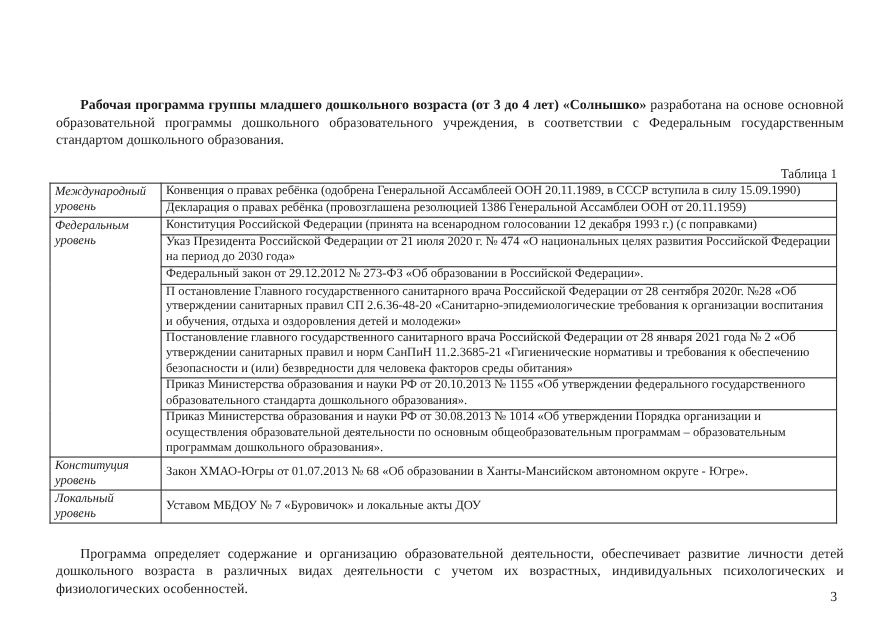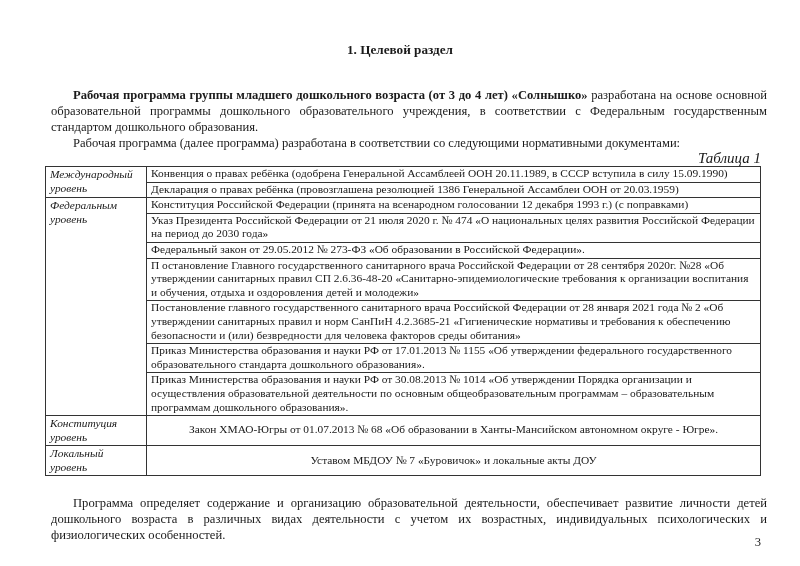--- a/index.html
+++ b/index.html
@@ -6,69 +6,67 @@
   body { width:800px; height:566px; position:relative; overflow:hidden;
          font-family:"Liberation Serif", "DejaVu Serif", serif; color:#1a1a1a; }
   .page { position:absolute; left:0; top:0; width:800px; height:566px; }
   .heading { position:absolute; left:0; width:800px; text-align:center; font-weight:bold; font-size:13.2px; line-height:16px; }
   .h1 { top:42px; }
   .h2 { top:58px; }
   .para { position:absolute; left:51px; width:716px; font-size:12.6px; line-height:16.2px; text-align:justify; }
   .p1 { top:87px; text-indent:22px; }
   .p1 b { font-weight:bold; }
   .p2 { top:135px; text-indent:22px; }
-  .tabcap { position:absolute; right:39px; top:150px; font-size:15px; line-height:16px;font-style:italic; }
+  .tabcap { position:absolute; right:39px; top:150px; font-size:12px; line-height:16px; }
   table.norms { position:absolute; left:45px; top:166px; width:716px; border-collapse:collapse;
                 font-size:11.4px; line-height:13.6px; }
   table.norms td { border:1px solid #333; vertical-align:top; padding:1px 4px; }
   table.norms td.lvl { width:92px; font-style:italic; }
   table.norms td.doc { padding:0 4px 1px 4px; }
-  table.norms td.mid { vertical-align:middle;text-align:center; }
+  table.norms td.mid { vertical-align:middle; }
   .p3 { top:495px; text-indent:22px; }
   .pagenum { position:absolute; right:39px; top:535px; font-size:12.6px; }
 </style>
 </head>
 <body>
 
 <div class="page">
-  <div class="heading h1">1. Целевой раздел</div>
 
   <div class="para p1"><b>Рабочая программа группы младшего дошкольного возраста (от 3 до 4 лет) «Солнышко»</b><span> разработана на основе основной образовательной программы дошкольного образовательного учреждения, в соответствии с Федеральным государственным стандартом дошкольного образования.</span></div>
 
-  <div class="para p2">Рабочая программа (далее программа) разработана в соответствии со следующими нормативными документами:</div>
 
   <div class="tabcap">Таблица 1</div>
 
   <table class="norms">
     <tbody>
         <tr>
       <td class="lvl" rowspan="2">Международный уровень</td>
       <td class="doc">Конвенция о правах ребёнка (одобрена Генеральной Ассамблеей ООН 20.11.1989, в СССР вступила в силу 15.09.1990)</td>
     </tr>
     <tr>
-      <td class="doc">Декларация о правах ребёнка (провозглашена резолюцией 1386 Генеральной Ассамблеи ООН от 20.03.1959)</td>
+      <td class="doc">Декларация о правах ребёнка (провозглашена резолюцией 1386 Генеральной Ассамблеи ООН от 20.11.1959)</td>
     </tr>
     <tr>
       <td class="lvl" rowspan="7">Федеральным уровень</td>
       <td class="doc">Конституция Российской Федерации (принята на всенародном голосовании 12 декабря 1993 г.) (с поправками)</td>
     </tr>
     <tr>
       <td class="doc">Указ Президента Российской Федерации от 21 июля 2020 г. № 474 «О национальных целях развития Российской Федерации на период до 2030 года»</td>
     </tr>
     <tr>
-      <td class="doc">Федеральный закон от 29.05.2012 № 273-ФЗ «Об образовании в Российской Федерации».</td>
+      <td class="doc">Федеральный закон от 29.12.2012 № 273-ФЗ «Об образовании в Российской Федерации».</td>
     </tr>
     <tr>
       <td class="doc">П остановление Главного государственного санитарного врача Российской Федерации от 28 сентября 2020г. №28 «Об утверждении санитарных правил СП 2.6.36-48-20 «Санитарно-эпидемиологические требования к организации воспитания и обучения, отдыха и оздоровления детей и молодежи»</td>
     </tr>
     <tr>
-      <td class="doc">Постановление главного государственного санитарного врача Российской Федерации от 28 января 2021 года № 2 «Об утверждении санитарных правил и норм СанПиН 4.2.3685-21 «Гигиенические нормативы и требования к обеспечению безопасности и (или) безвредности для человека факторов среды обитания»</td>
+      <td class="doc">Постановление главного государственного санитарного врача Российской Федерации от 28 января 2021 года № 2 «Об утверждении санитарных правил и норм СанПиН 11.2.3685-21 «Гигиенические нормативы и требования к обеспечению безопасности и (или) безвредности для человека факторов среды обитания»</td>
     </tr>
     <tr>
-      <td class="doc">Приказ Министерства образования и науки РФ от 17.01.2013 № 1155 «Об утверждении федерального государственного образовательного стандарта дошкольного образования».</td>
+      <td class="doc">Приказ Министерства образования и науки РФ от 20.10.2013 № 1155 «Об утверждении федерального государственного образовательного стандарта дошкольного образования».</td>
     </tr>
     <tr>
       <td class="doc">Приказ Министерства образования и науки РФ от 30.08.2013 № 1014 «Об утверждении Порядка организации и осуществления образовательной деятельности по основным общеобразовательным программам – образовательным программам дошкольного образования».</td>
     </tr>
     <tr>
       <td class="lvl">Конституция уровень</td>
       <td class="doc mid">Закон ХМАО-Югры от 01.07.2013 № 68 «Об образовании в Ханты-Мансийском автономном округе - Югре».</td>
     </tr>
     <tr>
       <td class="lvl">Локальный уровень</td>

